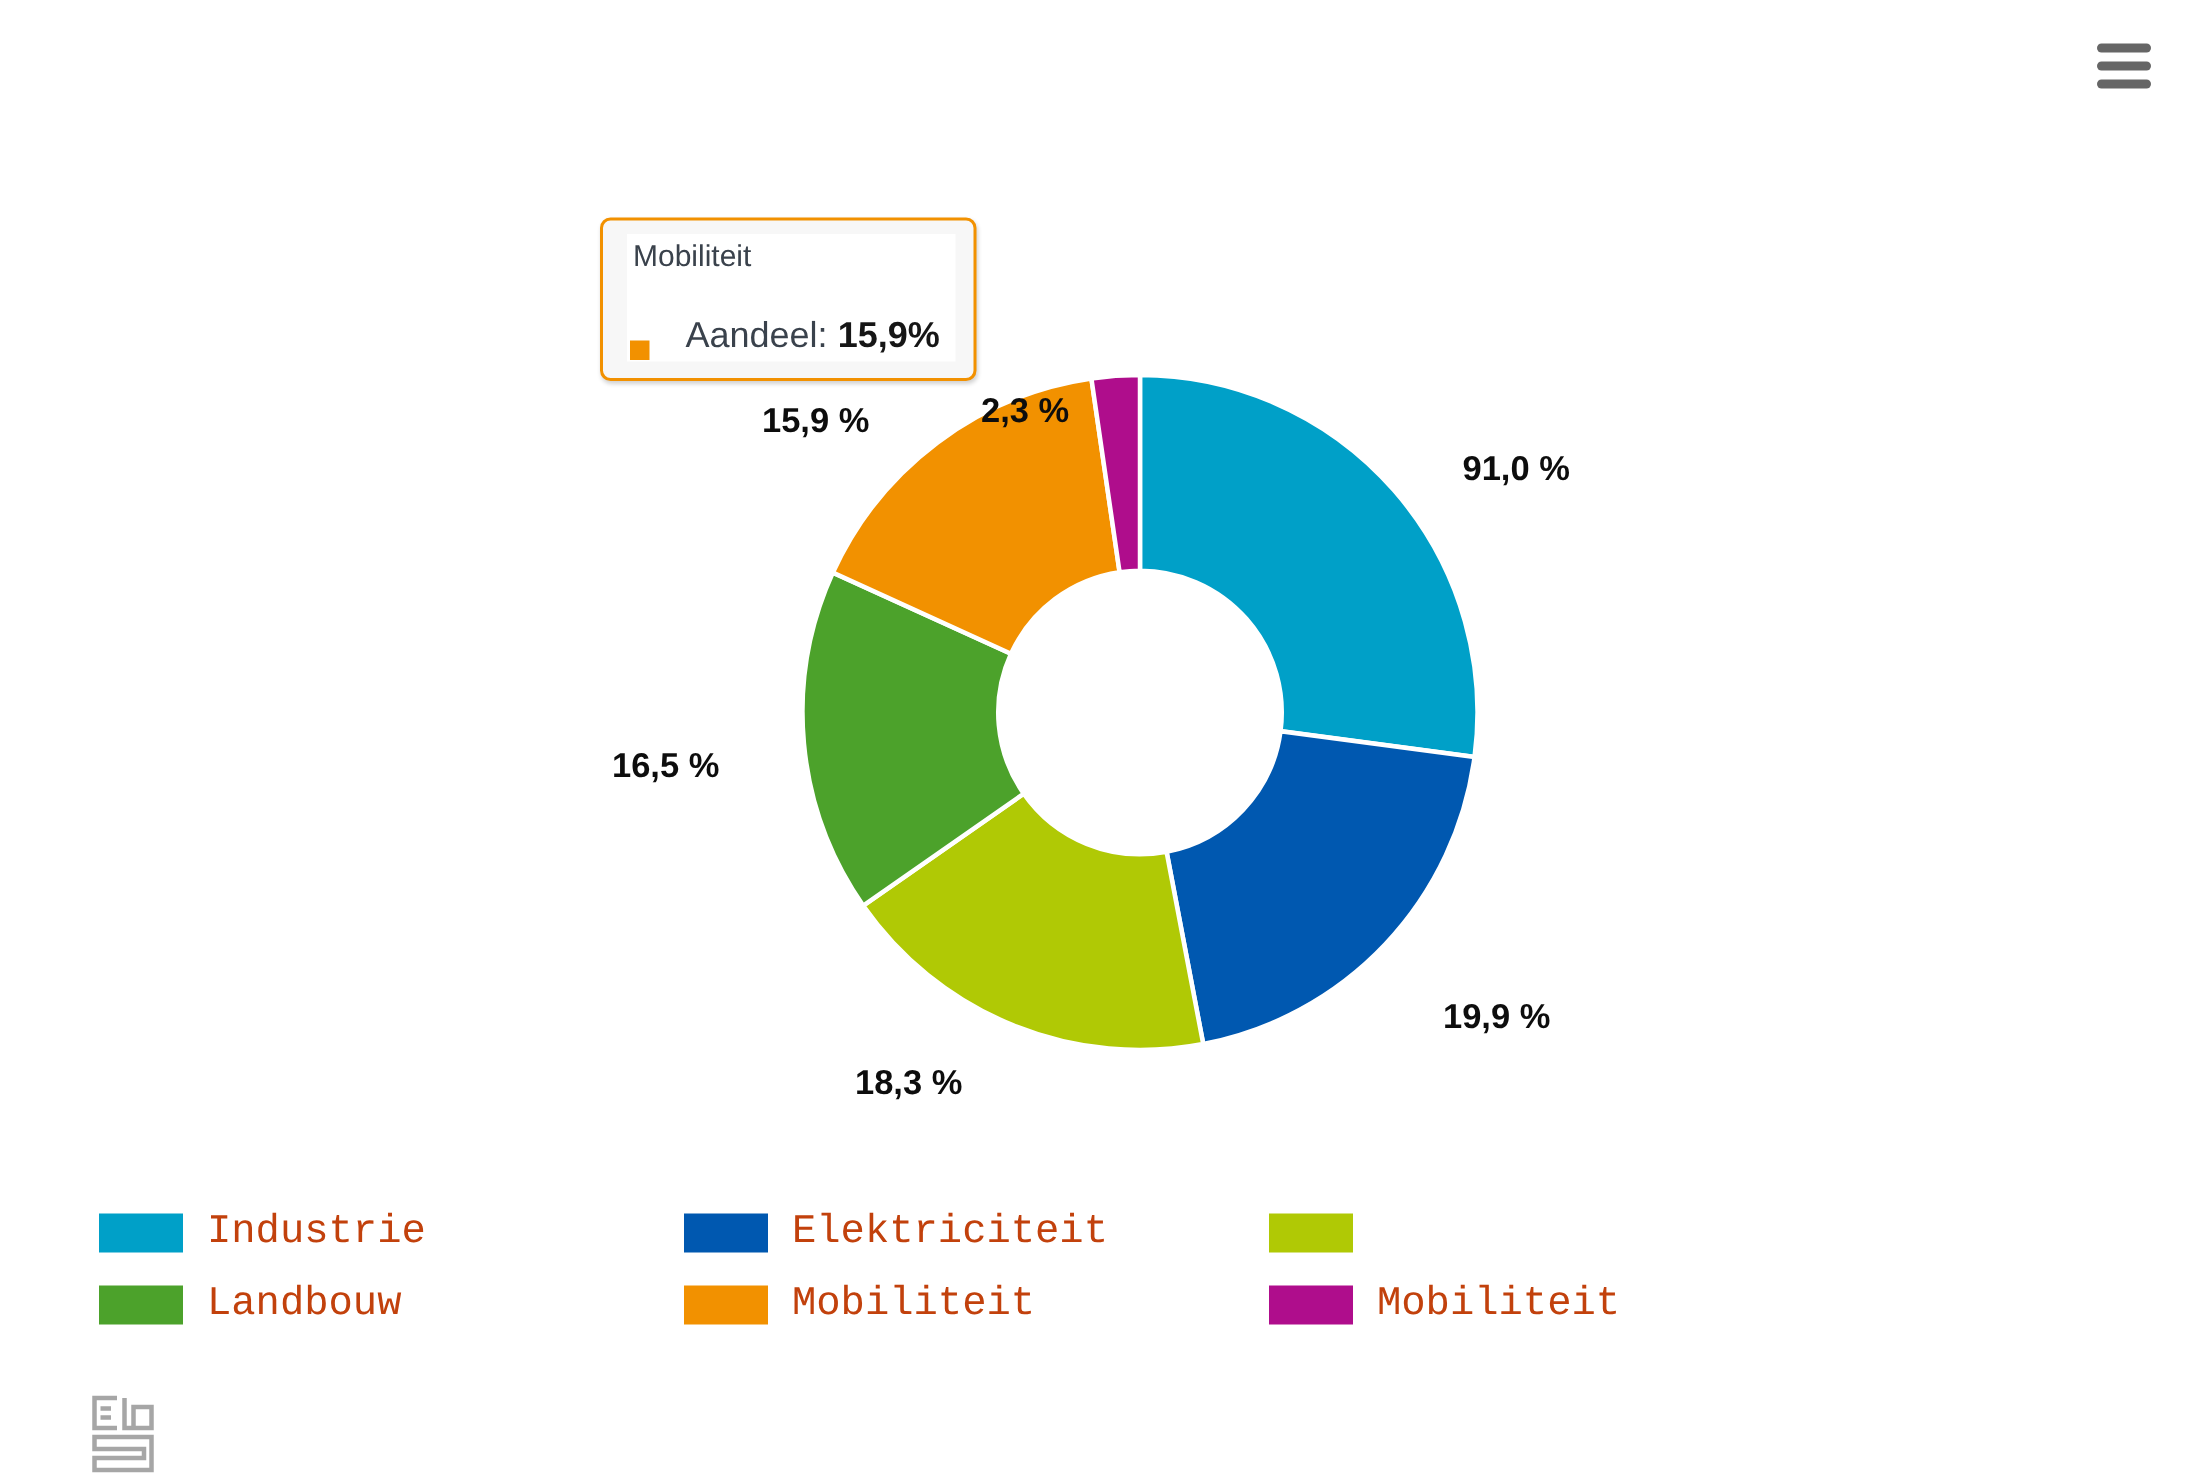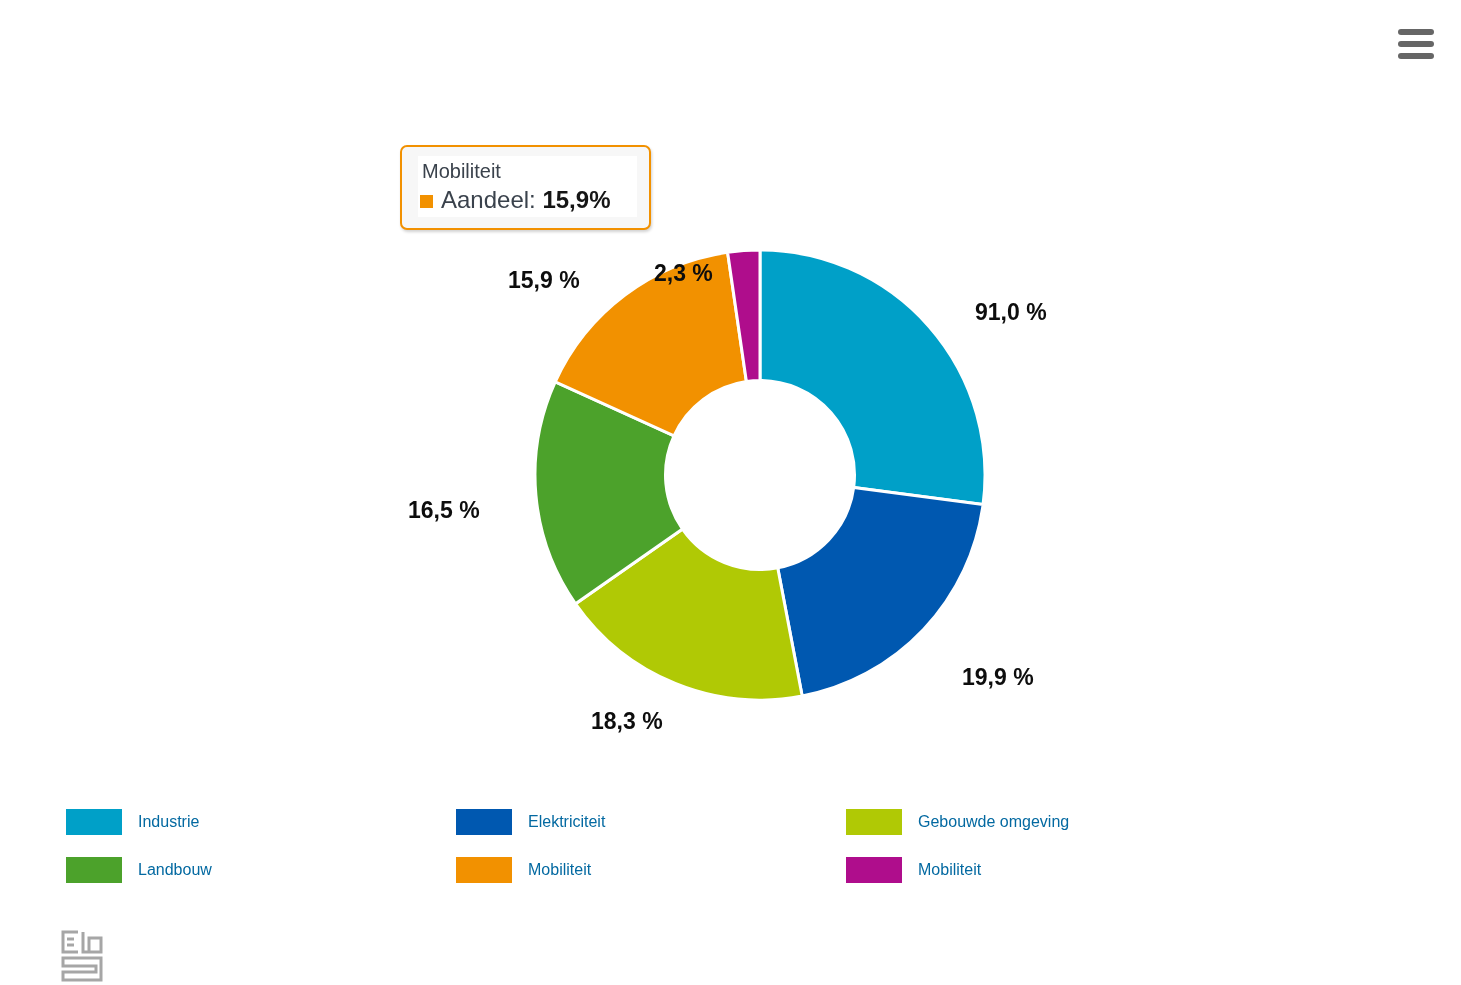--- a/index.html
+++ b/index.html
@@ -64,21 +64,21 @@
   .slice-label {
     position: absolute;
     font-family: "Liberation Sans", sans-serif;
     font-size: 23px;
     font-weight: bold;
     color: #0d0d0d;
     white-space: nowrap;
   }
   .lbl-industrie       { left: 975px; top: 299px; }
   .lbl-elektriciteit   { left: 962px; top: 664px; }
-  .lbl-gebouwde        { left: 591px; top: 708px; }
+  .lbl-gebouwde        { left: 570px; top: 708px; }
   .lbl-landbouw        { left: 408px; top: 497px; }
   .lbl-mobiliteit      { left: 508px; top: 267px; }
   .lbl-landgebruik     { left: 654px; top: 212px; margin-top: 48px; }
 
   
   .tooltip {
     position: absolute;
     left: 400px;
     top: 145px;
     width: 251px;
@@ -94,23 +94,24 @@
   }
   .tooltip-header {
     font-family: "Liberation Sans", sans-serif;
     font-size: 20px;
     color: #3a424c;
     line-height: 28px;
     padding-left: 2px;
   }
   .tooltip-row {
     display: flex;
-    align-items: center;
-    gap: 8px;
+    align-items: flex-end;
+    gap: 24px;
     line-height: 30px;
+    margin-top: 24px;
   }
   .tooltip-swatch {
     width: 13px;
     height: 13px;
     background: #f29100;
     flex: 0 0 auto;
     position: relative;
     top: 1px;
   }
   .tooltip-text {
@@ -135,23 +136,23 @@
     align-items: center;
     gap: 16px;
     cursor: pointer;
   }
   .legend-swatch {
     width: 56px;
     height: 26px;
     flex: 0 0 auto;
   }
   .legend-label {
-    font-family: Liberation Sans, sans-serif;
-    font-size: 16px;
-    color: #0369a1;
+    font-family: Liberation Mono, monospace;
+    font-size: 27px;
+    color: #c2410c;
     white-space: nowrap;
   }
 
   
   .cbs-logo {
     position: absolute;
     left: 56px;
     top: 928px;
     width: 62px;
     height: 56px;
@@ -201,21 +202,20 @@
       <div class="legend-item">
         <span class="legend-swatch" style="background: rgb(0, 160, 200);"></span>
         <span class="legend-label">Industrie</span>
       </div>
       <div class="legend-item">
         <span class="legend-swatch" style="background: rgb(0, 88, 176);"></span>
         <span class="legend-label">Elektriciteit</span>
       </div>
       <div class="legend-item">
         <span class="legend-swatch" style="background: rgb(176, 201, 5);"></span>
-        <span class="legend-label">Gebouwde omgeving</span>
       </div>
       <div class="legend-item">
         <span class="legend-swatch" style="background: rgb(76, 162, 43);"></span>
         <span class="legend-label">Landbouw</span>
       </div>
       <div class="legend-item">
         <span class="legend-swatch" style="background: rgb(242, 145, 0);"></span>
         <span class="legend-label">Mobiliteit</span>
       </div>
       <div class="legend-item">

